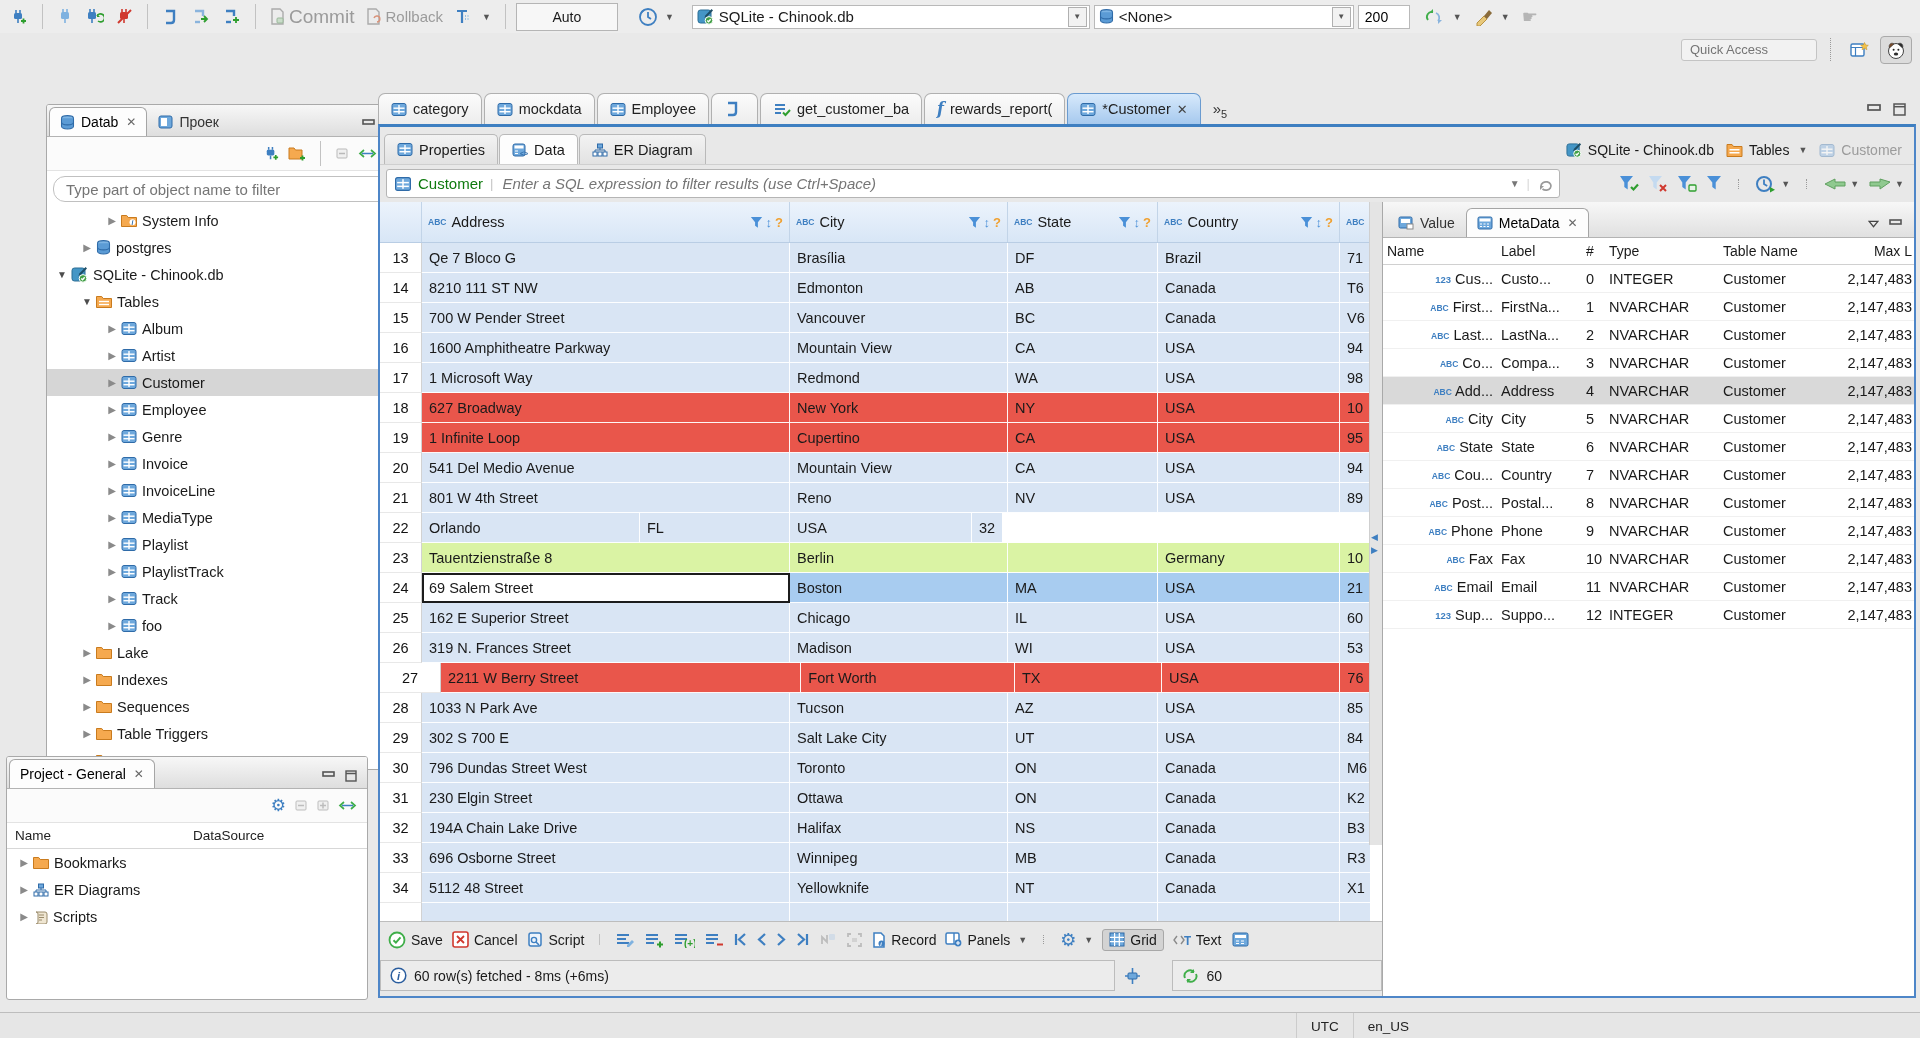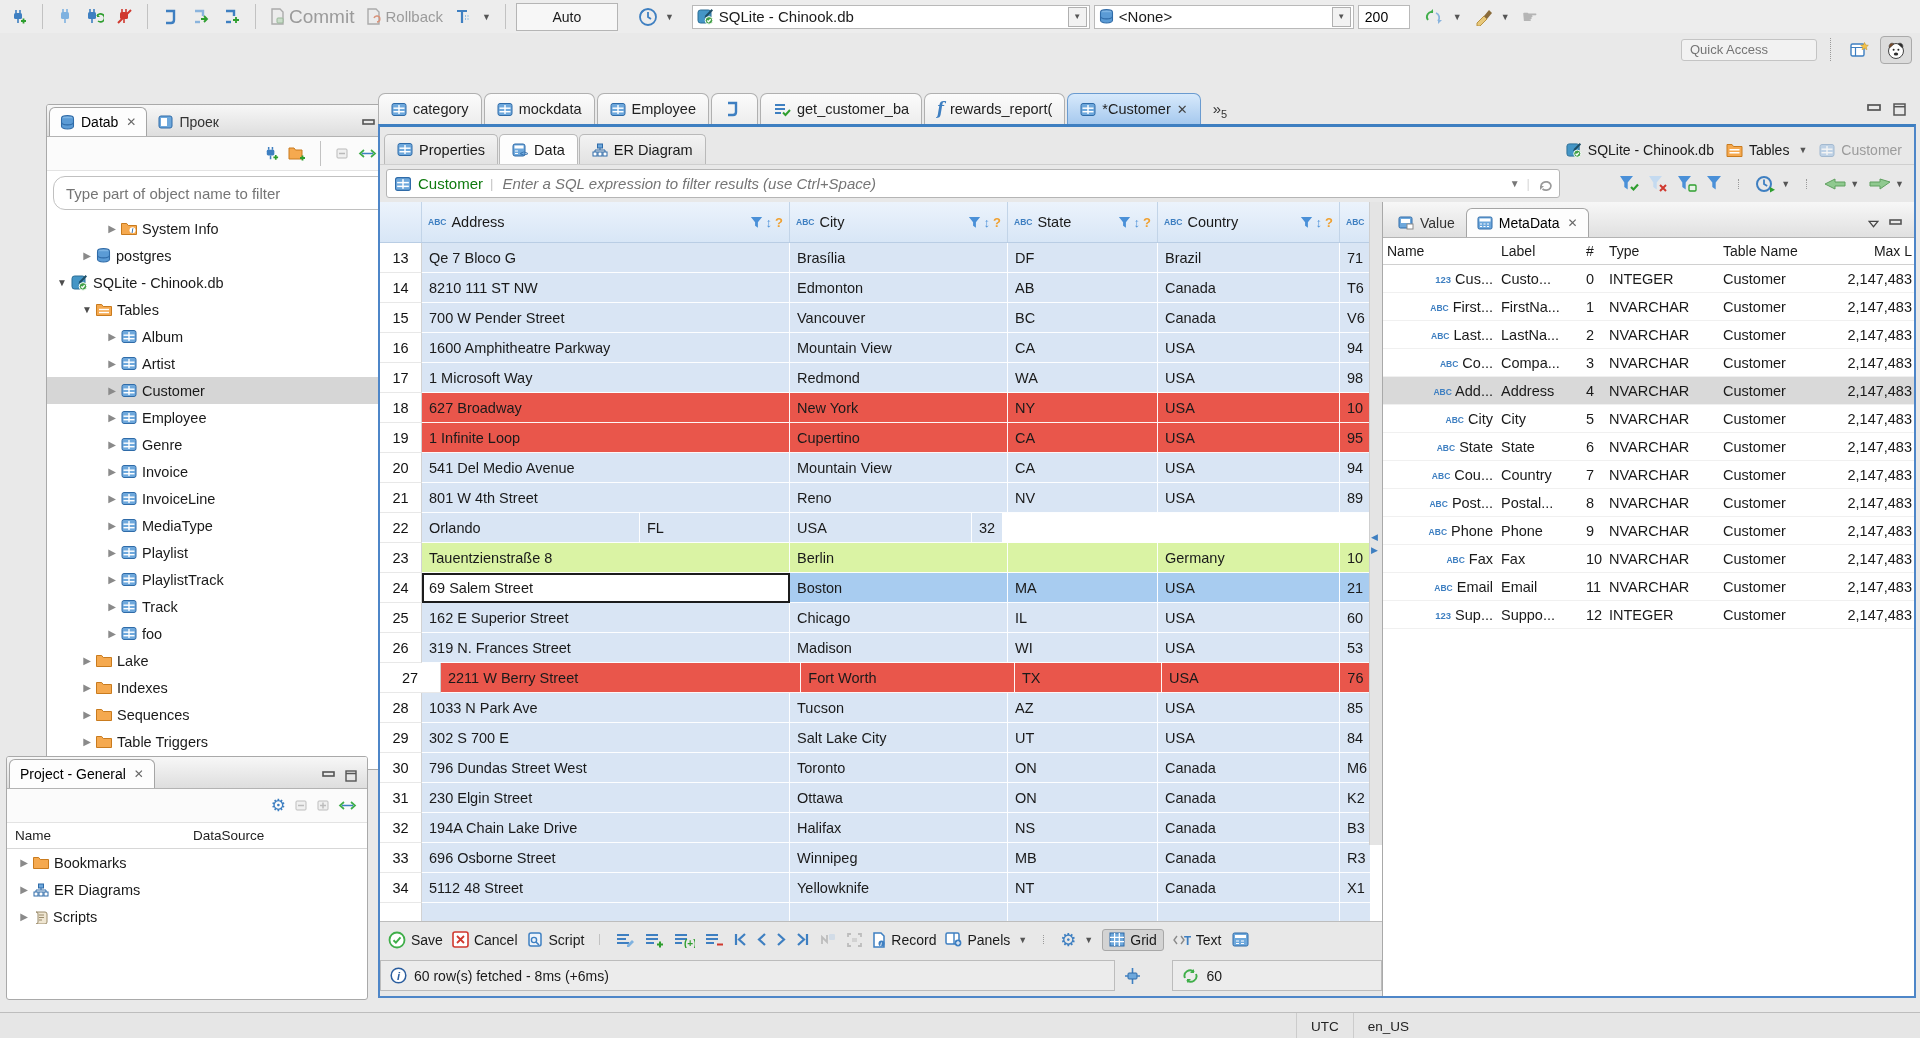--- a/index.html
+++ b/index.html
@@ -39,21 +39,21 @@
     border:1px solid transparent;border-bottom:none;border-radius:6px 6px 0 0;color:#333;}
   .tab.active{background:#fdfdfd;border-color:#a5a5a5;color:#000;}
   .tab .close{font-size:12px;color:#666;margin-left:2px;}
   .minmax{margin-left:auto;display:flex;gap:10px;align-items:center;padding:0 8px 6px 0;}
   .panel-toolbar{height:33px;display:flex;align-items:center;justify-content:flex-end;gap:8px;
     padding:0 10px;border-bottom:1px solid #e3e3e3;flex:none;background:#fbfbfb;}
 
   
   #nav-panel{left:6px;top:104px;width:362px;height:666px;margin-left:40px;}
   #nav-filter{margin:5px 6px;height:26px;border:1px solid #c0c0c0;border-radius:12px;background:#fff;
-    color:#15803d;font-size:15px;padding:16px 12px;box-sizing:border-box;width:348px;flex:none;
+    color:#15803d;font-size:15px;padding:8px 12px;box-sizing:border-box;width:348px;flex:none;
     font-family:"Liberation Sans",sans-serif;}
   #nav-tree{flex:1;overflow:hidden;}
   .tree-item{height:27px;display:flex;align-items:center;font-size:14.5px;white-space:nowrap;}
   .tree-item.selected{background:#d6d6d6;}
   .tw{width:14px;text-align:center;flex:none;font-size:10px;color:#8a8a8a;}
   .tw.exp{color:#4d4d4d;}
   .tree-item .icon{margin:0 5px 0 2px;flex:none;}
 
   
   #projects-panel{left:6px;top:756px;width:362px;height:244px;}

